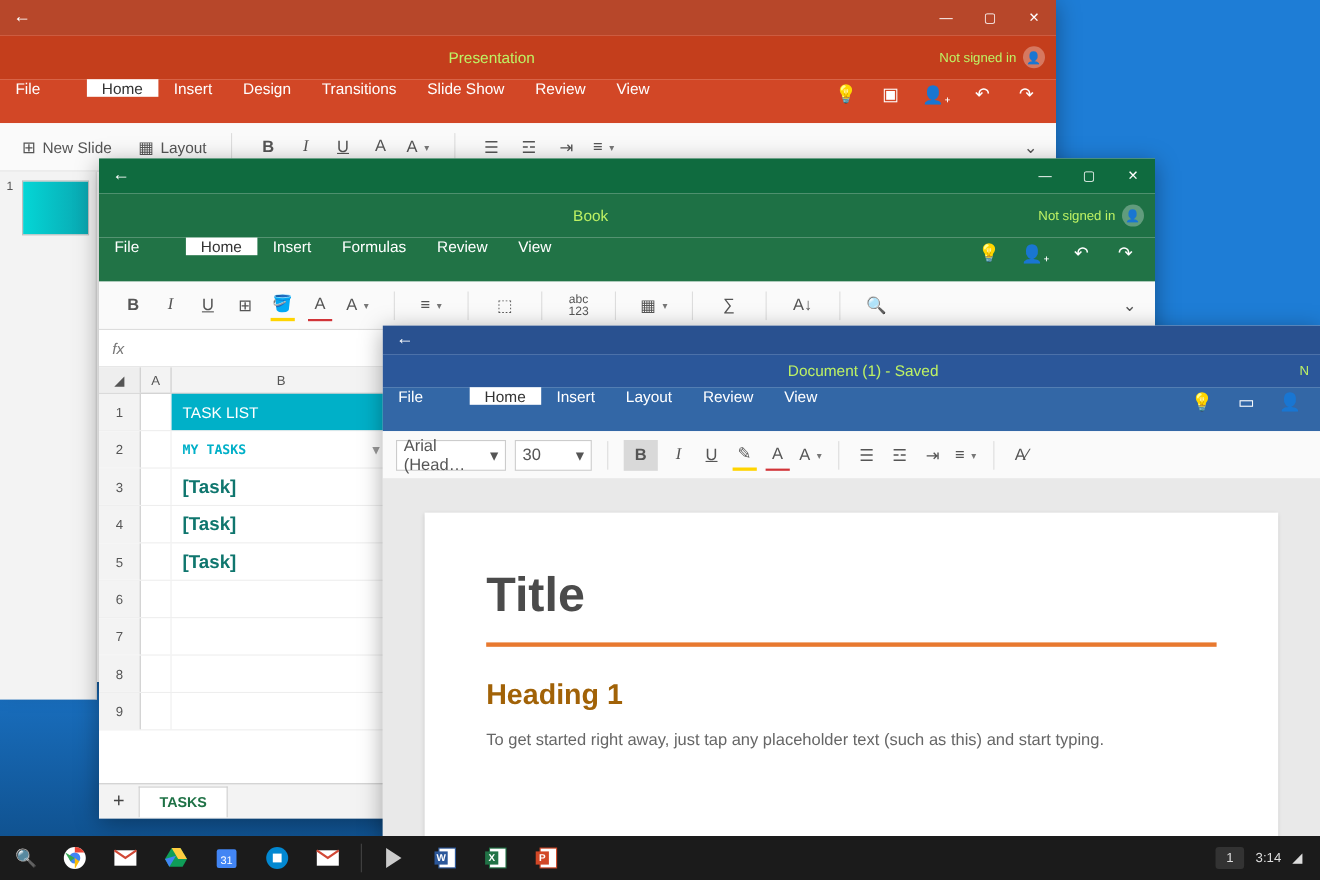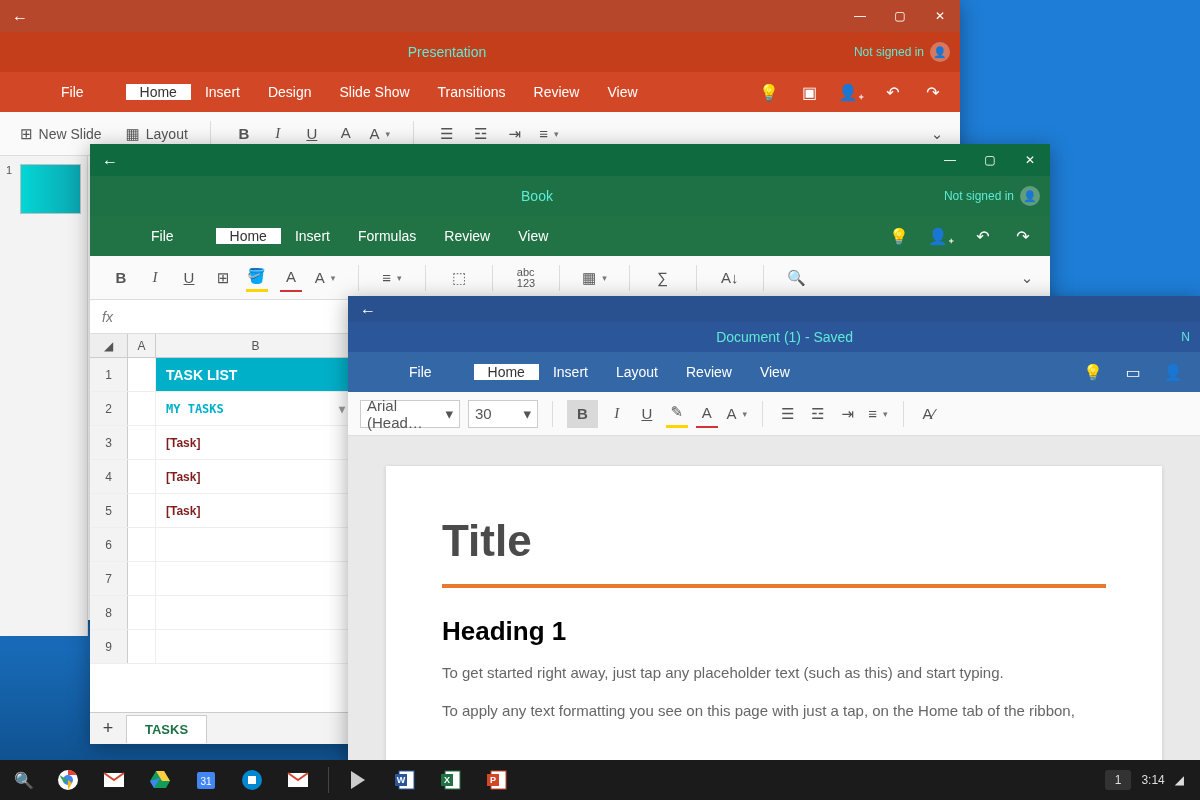--- a/index.html
+++ b/index.html
@@ -3,25 +3,25 @@
 <meta charset="utf-8">
 <style>
   * { box-sizing: border-box; margin: 0; padding: 0; font-family: "Segoe UI", Arial, sans-serif; }
   body { width: 1200px; height: 800px; overflow: hidden; background: linear-gradient(180deg,#1e7dd6 0%,#1e7dd6 70%,#0d4a83 100%); position: relative; }
   .window { position: absolute; background:#fff; box-shadow: 0 4px 20px rgba(0,0,0,.35); }
   .titlebar { height:32px; display:flex; align-items:center; color:#fff; font-size:12px; }
   .titlebar .back { width:40px; text-align:center; font-size:16px;}
   .titlebar .spacer { flex:1; }
   .wincontrols { display:flex; }
   .wincontrols span { width:40px; height:32px; display:flex; align-items:center; justify-content:center; font-size:12px;}
-  .headerbar { height:40px; display:flex; align-items:center; color:#5eead4; }
+  .headerbar { height:40px; display:flex; align-items:center; color:#bef264; }
   .headerbar .title { flex:1; text-align:center; font-size:14px;}
   .signedin { font-size:12px; display:flex; align-items:center; gap:6px; padding-right:10px;}
   .avatar { width:20px; height:20px; border-radius:50%; background:rgba(255,255,255,.3); display:flex; align-items:center; justify-content:center; font-size:11px;}
-  .tabs { height:40px; display:flex; align-items:center; color:#fff; font-size:14px;padding-left:47px;}
+  .tabs { height:40px; display:flex; align-items:flex-start; color:#fff; font-size:14px;}
   .tabs .tab { padding:0 14px; display:flex; align-items:center; cursor:pointer;}
   .tabs .tab.active { background:#fff; color:#333;margin-left:28px; }
   .tabs .iconrow { margin-left:auto; display:flex; align-items:center; gap:18px; padding-right:16px; font-size:16px;}
   .ribbon { background:#fafafa; border-bottom:1px solid #ddd; height:44px; display:flex; align-items:center; gap:8px; padding:0 12px; color:#555; font-size:15px;}
   .ribbon .grp { display:flex; align-items:center; gap:12px; padding:0 8px;}
   .ribbon .sep { width:1px; height:26px; background:#ddd; margin:0 6px;}
   .ribbon .collapse { margin-left:auto; }
   .iconbtn { display:inline-flex; align-items:center; justify-content:center; min-width:22px; height:28px; cursor:pointer;}
   
   
@@ -38,36 +38,36 @@
   #xl .titlebar, #xl .headerbar, #xl .tabs { background:#1e7145; }
   #xl .tabs { background:#217346;}
   #xl .titlebar { background:#0f6b3f;}
   #xl .fxbar { height:34px; border-bottom:1px solid #ddd; display:flex; align-items:center; padding:0 12px; color:#777; font-style:italic; font-size:14px;}
   #xl .colhdr { display:flex; background:#f3f3f3; border-bottom:1px solid #ccc; height:24px; font-size:12px; color:#555;}
   #xl .colhdr div { border-right:1px solid #ccc; display:flex; align-items:center; justify-content:center;}
   #xl .rows { }
   #xl .row { display:flex; height:34px; border-bottom:1px solid #eee;}
   #xl .rownum { width:38px; background:#f3f3f3; border-right:1px solid #ccc; display:flex; align-items:center; justify-content:center; font-size:12px; color:#555;}
   #xl .cellA { width:28px; border-right:1px solid #eee;}
-  #xl .cellB { width:200px; padding:0 10px; display:flex; align-items:center; font-size:12px; color:#7f1d1d; border-right:1px solid #eee;}
+  #xl .cellB { width:200px; padding:0 10px; display:flex; align-items:center; font-size:17px; color:#0f766e; border-right:1px solid #eee;}
   #xl .sheet-tabs { position:absolute; bottom:0; left:0; right:0; height:32px; border-top:1px solid #ccc; background:#f3f3f3; display:flex; align-items:center; font-size:13px;}
   #xl .sheet-tabs .plus { width:36px; text-align:center; font-size:18px; color:#444;}
   #xl .sheet-tabs .sheet { padding:6px 18px; background:#fff; border:1px solid #ccc; border-bottom:none; color:#1e7145; font-weight:600;}
   
   
   #wd { left:348px; top:296px; width:852px; height:470px; background:#fff; }
   #wd .titlebar, #wd .headerbar, #wd .tabs { background:#2b579a; }
   #wd .tabs { background:#3367a6;}
   #wd .titlebar { background:#295190; height:26px;}
   #wd .ribbon .bold-active { background:#d9d9d9; padding:4px 10px; font-weight:bold;}
   #wd .docarea { background:#e9e9e9; height:400px; padding:30px 38px; overflow:hidden;}
   #wd .page { background:#fff; width:100%; min-height:600px; padding:50px 56px; box-shadow:0 1px 4px rgba(0,0,0,.15);}
   #wd .page h1 { font-size:44px; color:#4b4b4b; font-weight:700; margin-bottom:18px;}
   #wd .page .rule { height:4px; background:#e8792f; margin-bottom:28px;}
-  #wd .page h2 { font-size:26px; color:#000000; font-weight:700; margin-bottom:14px;}
+  #wd .page h2 { font-size:26px; color:#a16207; font-weight:700; margin-bottom:14px;}
   #wd .page p { font-size:15px; color:#666; line-height:1.6; margin-bottom:14px;}
   
   
   #taskbar { position:absolute; left:0; right:0; bottom:0; height:40px; background:#1b1b1b; display:flex; align-items:center; padding:0 4px; gap:2px; z-index:999;}
   #taskbar .tb { width:44px; height:40px; display:flex; align-items:center; justify-content:center; color:#ccc; font-size:16px;}
   #taskbar .tb.sq { width:40px;}
   #taskbar .right { margin-left:auto; display:flex; align-items:center; gap:10px; color:#ddd; font-size:12px; padding-right:12px;}
   #taskbar .pill { background:#333; padding:3px 10px; border-radius:3px;}
   .tb svg { width:24px; height:24px;}
   
@@ -97,22 +97,22 @@
     <div class="signedin">
       <span>Not signed in</span>
       <span class="avatar">👤</span>
     </div>
   </div>
   <div class="tabs">
     <div class="tab">File</div>
     <div class="tab active">Home</div>
     <div class="tab">Insert</div>
     <div class="tab">Design</div>
+    <div class="tab">Transitions</div>
     <div class="tab">Slide Show</div>
-    <div class="tab">Transitions</div>
     <div class="tab">Review</div>
     <div class="tab">View</div>
     <div class="iconrow">
       <span class="iconbtn">💡</span>
       <span class="iconbtn">▣</span>
       <span class="iconbtn">👤₊</span>
       <span class="iconbtn">↶</span>
       <span class="iconbtn">↷</span>
     </div>
   </div>
@@ -195,21 +195,21 @@
     <span class="sep"></span>
     <div class="grp">
       <span class="iconbtn caret">≡</span>
     </div>
     <span class="sep"></span>
     <div class="grp">
       <span class="iconbtn">⬚</span>
     </div>
     <span class="sep"></span>
     <div class="grp">
-      <span class="iconbtn sm" style="line-height:1;">abc<br>123</span>
+      <span class="iconbtn sm" style="line-height:1;text-align:center">abc<br>123</span>
     </div>
     <span class="sep"></span>
     <div class="grp">
       <span class="iconbtn caret">▦</span>
     </div>
     <span class="sep"></span>
     <div class="grp">
       <span class="iconbtn">∑</span>
     </div>
     <span class="sep"></span>
@@ -228,21 +228,21 @@
   <div>
     <div class="colhdr">
       <div style="width:38px;background:#eee">◢</div>
       <div style="width:28px">A</div>
       <div style="width:200px">B</div>
     </div>
     <div class="rows" id="xlrows">
         <div class="row">
           <div class="rownum">1</div>
           <div class="cellA"></div>
-          <div class="cellB" style="background: rgb(0, 176, 200); color: rgb(255, 255, 255); font-weight: 700; font-size: 14px;">TASK LIST</div>
+          <div class="cellB" style="background: rgb(0, 176, 200); color: rgb(255, 255, 255); font-weight: 400; font-size: 14px;">TASK LIST</div>
         </div>
         <div class="row">
           <div class="rownum">2</div>
           <div class="cellA"></div>
           <div class="cellB" style="color: rgb(0, 176, 200); font-family: Consolas, monospace; font-weight: 700; font-size: 12px; justify-content: space-between;">MY TASKS<span style="color: rgb(153, 153, 153);">▾</span></div>
         </div>
         <div class="row">
           <div class="rownum">3</div>
           <div class="cellA"></div>
           <div class="cellB" style="font-weight: 600;">[Task]</div>
@@ -333,21 +333,20 @@
     <span class="iconbtn caret">≡</span>
     <span class="sep"></span>
     <span class="iconbtn">A⁄</span>
   </div>
   <div class="docarea">
     <div class="page">
       <h1>Title</h1>
       <div class="rule"></div>
       <h2>Heading 1</h2>
       <p>To get started right away, just tap any placeholder text (such as this) and start typing.</p>
-      <p>To apply any text formatting you see on this page with just a tap, on the Home tab of the ribbon,</p>
     </div>
   </div>
 </div>
 
 <div id="taskbar">
   <div class="tb sq">🔍</div>
   <div class="tb">
       <svg viewBox="0 0 24 24">
         <circle cx="12" cy="12" r="10" fill="#fff"></circle>
         <circle cx="12" cy="12" r="5" fill="#4285f4"></circle>

